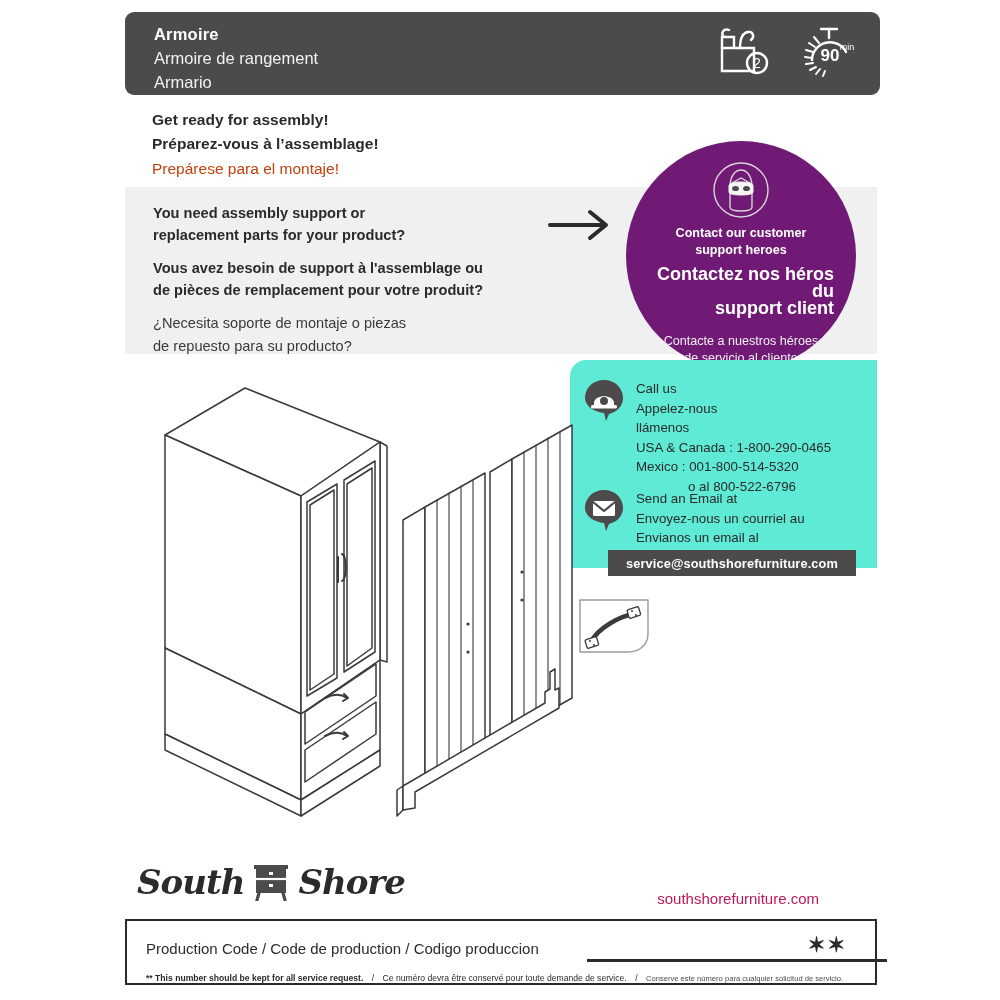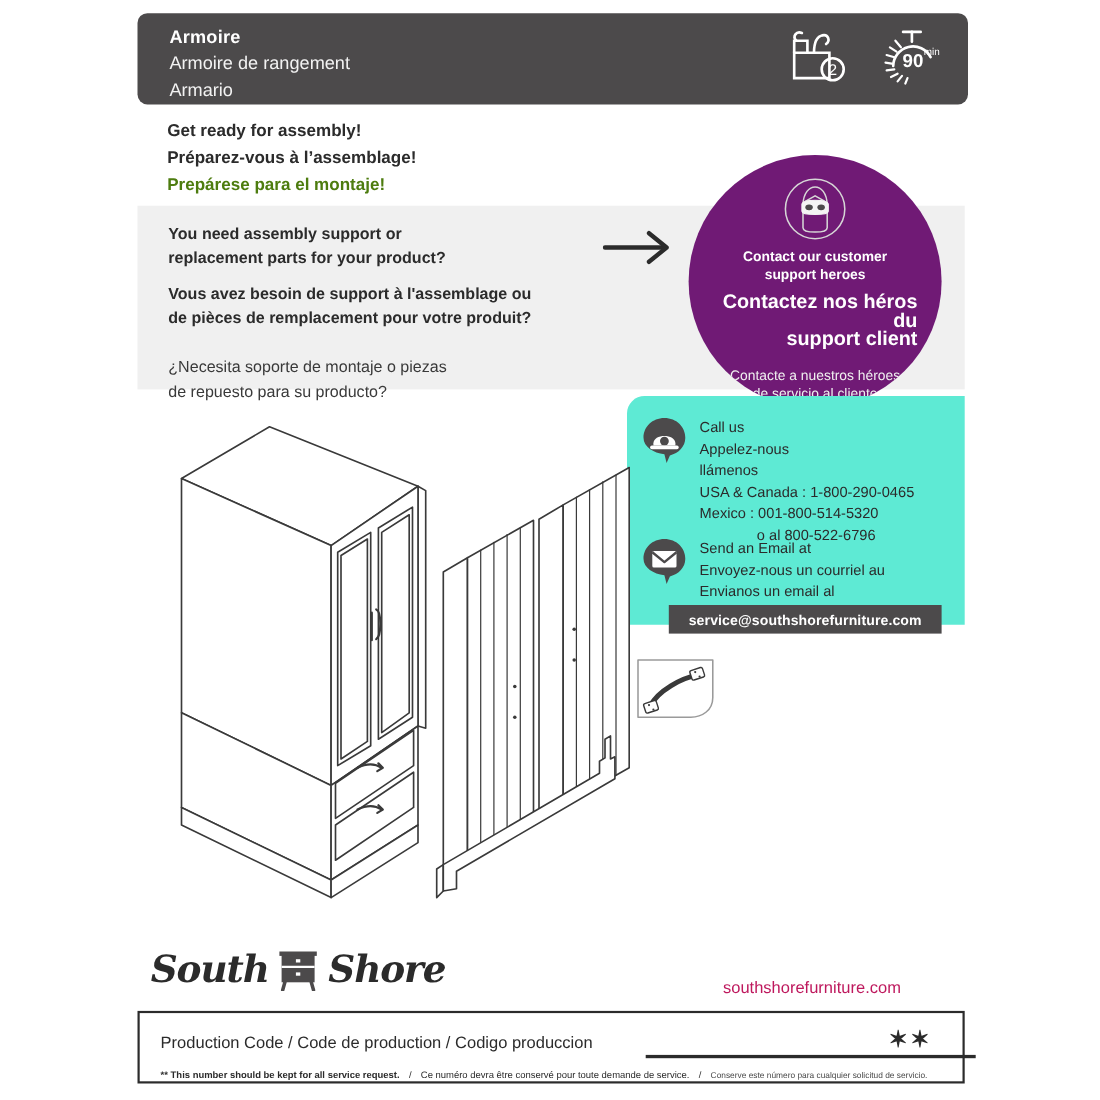--- a/index.html
+++ b/index.html
@@ -79,22 +79,22 @@
     line-height: 23.5px;
   }
   .ready-fr {
     font-size: 15.5px;
     font-weight: bold;
     color: #2b2b2b;
     line-height: 24px;
   }
   .ready-es {
     font-size: 15.5px;
-    font-weight: bold;
-    color: #4d7c0f;
+    font-weight: normal;
+    color: #c2410c;
     line-height: 26px;
   }
 
   
   .panel-question {
     position: absolute;
     left: 125px;
     top: 187px;
     width: 752px;
     height: 167px;
@@ -111,21 +111,21 @@
     font-weight: bold;
     color: #2b2b2b;
     line-height: 21.5px;
     margin-bottom: 11px;
   }
   .q-fr {
     font-size: 14.6px;
     font-weight: bold;
     color: #2b2b2b;
     line-height: 22px;
-    margin-bottom: 22px;
+    margin-bottom: 11px;
   }
   .q-es {
     font-size: 14.6px;
     font-weight: normal;
     color: #3a3a3a;
     line-height: 23px;
   }
   .arrow-right {
     position: absolute;
     left: 548px;

